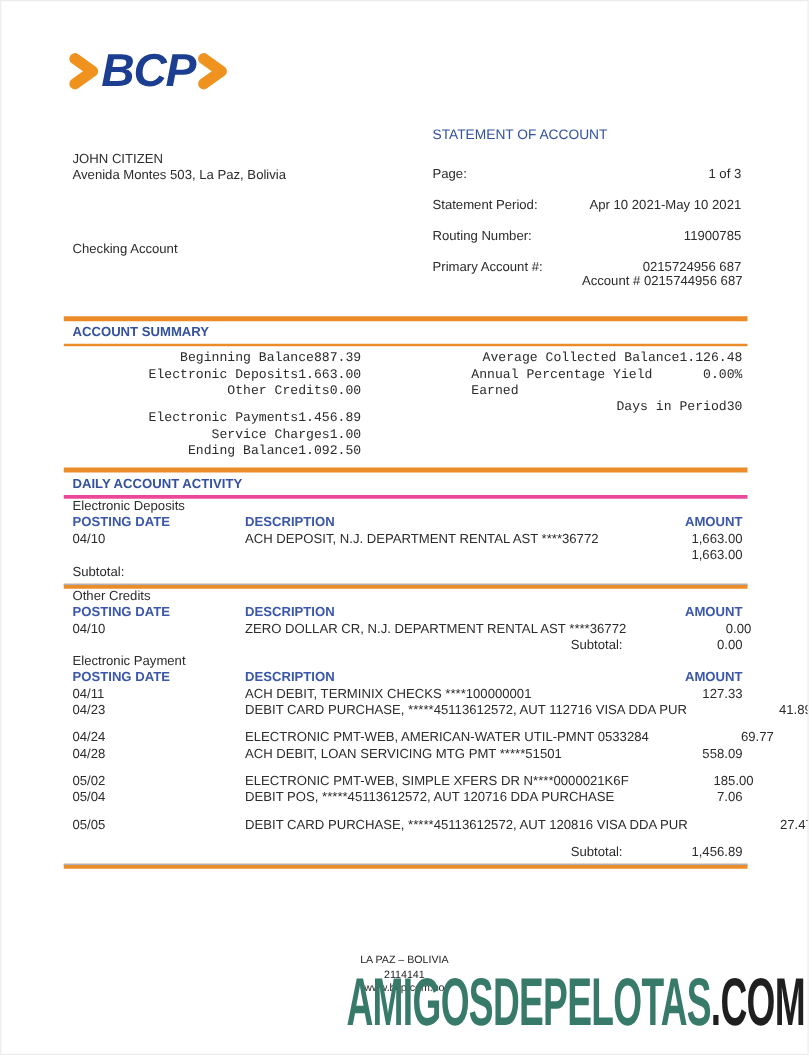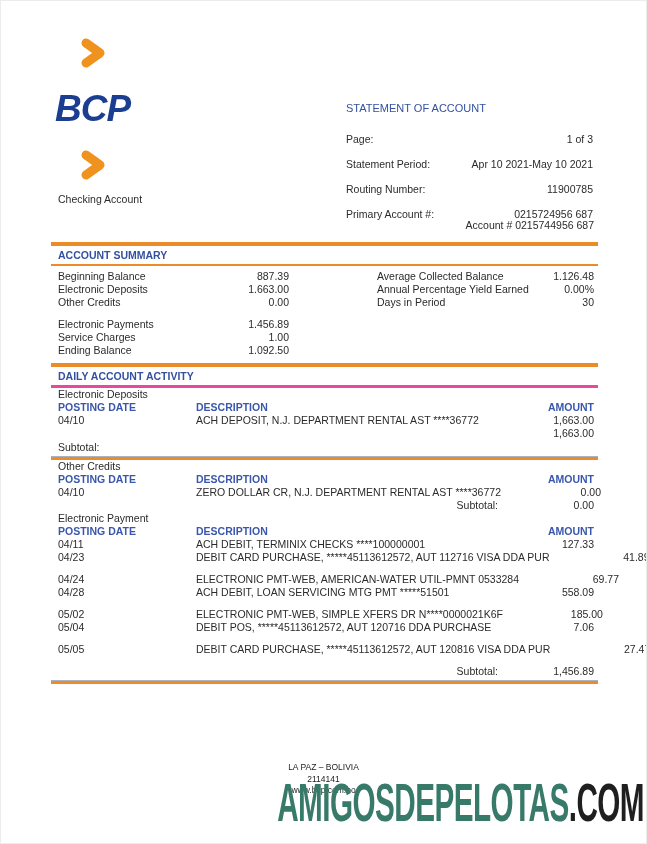--- a/index.html
+++ b/index.html
@@ -4,47 +4,47 @@
 <style>
   html,body { margin:0; padding:0; background:#f2f2f2; }
   .page {
     position:relative; width:647px; height:844px; margin:0 auto;
     background:#ffffff; border:1px solid #ececec; box-sizing:border-box;
     font-family:"Liberation Sans", sans-serif; color:#2b2b2b;
     font-size:10.5px; line-height:13px; overflow:hidden;
   }
 
   
-  .logo { position:absolute; left:54px; top:36px; display:flex; align-items:center; gap:20px;flex-direction:column; }
+  .logo { position:absolute; left:54px; top:36px; display:flex; align-items:center; gap:2px; }
   .logo-text { font-size:37px; font-weight:800; font-style:italic; color:#1c3e90; letter-spacing:-1px; line-height:40px; }
   .chev { display:block; }
 
   .stmt-title { position:absolute; left:345px; top:101px; color:#33519f; font-weight:normal; font-size:11px; }
   .stmt-info  { position:absolute; left:345px; top:120px; width:247px; }
   .info-row   { display:flex; justify-content:space-between; line-height:13px;margin-top:12px; }
   .info-label { white-space:nowrap; }
   .info-value { text-align:right; white-space:nowrap; }
 
   .customer { position:absolute; left:57px; top:120px; }
   .checking { position:absolute; left:57px; top:192px; }
   .account-line { position:absolute; right:52px; top:200px; text-align:right;margin-top:18px; }
 
   
-  .content { position:absolute; left:50px; top:241px; width:547px; }
+  .content { position:absolute; left:50px; top:252px; width:547px; }
 
   .section-bar {
     border-top:4px solid #ec8c28; border-bottom:2px solid #ec8c28;
     padding:2px 0 2px 7px; color:#33519f; font-weight:bold; line-height:14px;
   }
   .daily-bar { border-top:4px solid #ec8c28; border-bottom:3px solid #ec4899; }
 
   .summary-body { padding:4px 0 6px 0; display:flex; justify-content:space-between; }
   .sum-col-left  { width:242px; }
   .sum-col-right { width:228px; }
-  .sum-row { display:flex; justify-content:space-between; line-height:13px; padding-left:7px; }
+  .sum-row { display:flex; justify-content:flex-end; line-height:13px; padding-left:7px;font-family:Liberation Mono, monospace; }
   .sum-row.gap { margin-top:9px; }
   .sum-value { text-align:right; white-space:nowrap; padding-right:4px; }
 
   .act-section { }
   .act-title { padding-left:7px; line-height:13px; }
   .act-row {
     display:grid; grid-template-columns:91px 1fr 100px;
     padding:0 4px 0 7px; line-height:13px;
   }
   .act-row.gap { margin-top:9px; }
@@ -95,20 +95,24 @@
       <div class="info-row">
         <span class="info-label">Routing Number:</span>
         <span class="info-value">11900785</span>
       </div>
       <div class="info-row">
         <span class="info-label">Primary Account #:</span>
         <span class="info-value">0215724956 687</span>
       </div>
     </div>
 
+  <div class="customer">
+    <div>JOHN CITIZEN</div>
+    <div>Avenida Montes 503, La Paz, Bolivia</div>
+  </div>
 
   <div class="checking">Checking Account</div>
   <div class="account-line">Account # 0215744956 687</div>
 
   <div class="content">
 
     <div class="section-bar">ACCOUNT SUMMARY</div>
 
     <div class="summary-body">
       <div class="sum-col-left">

